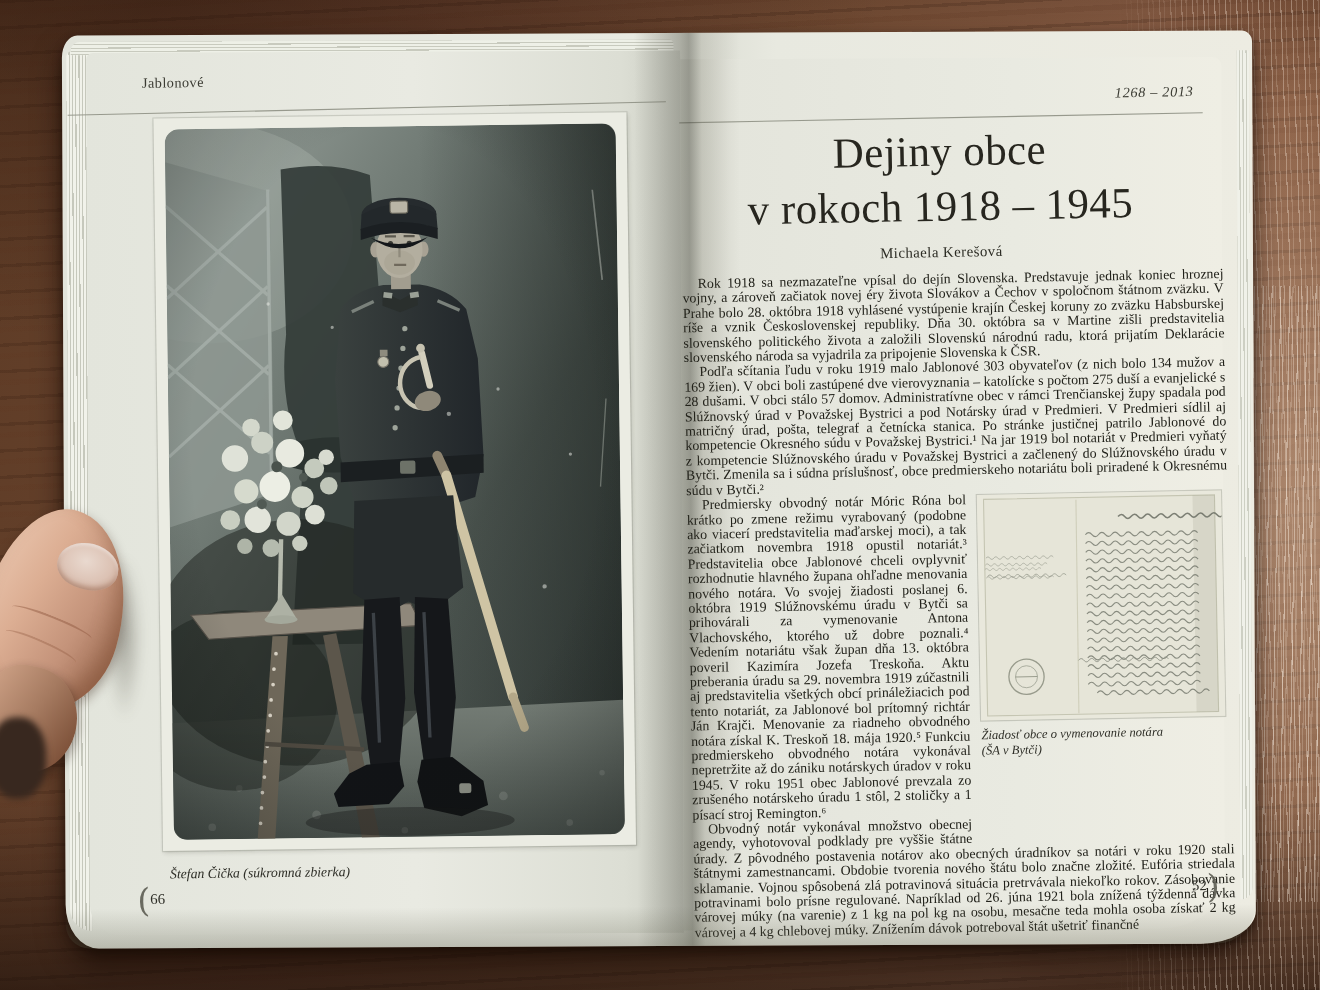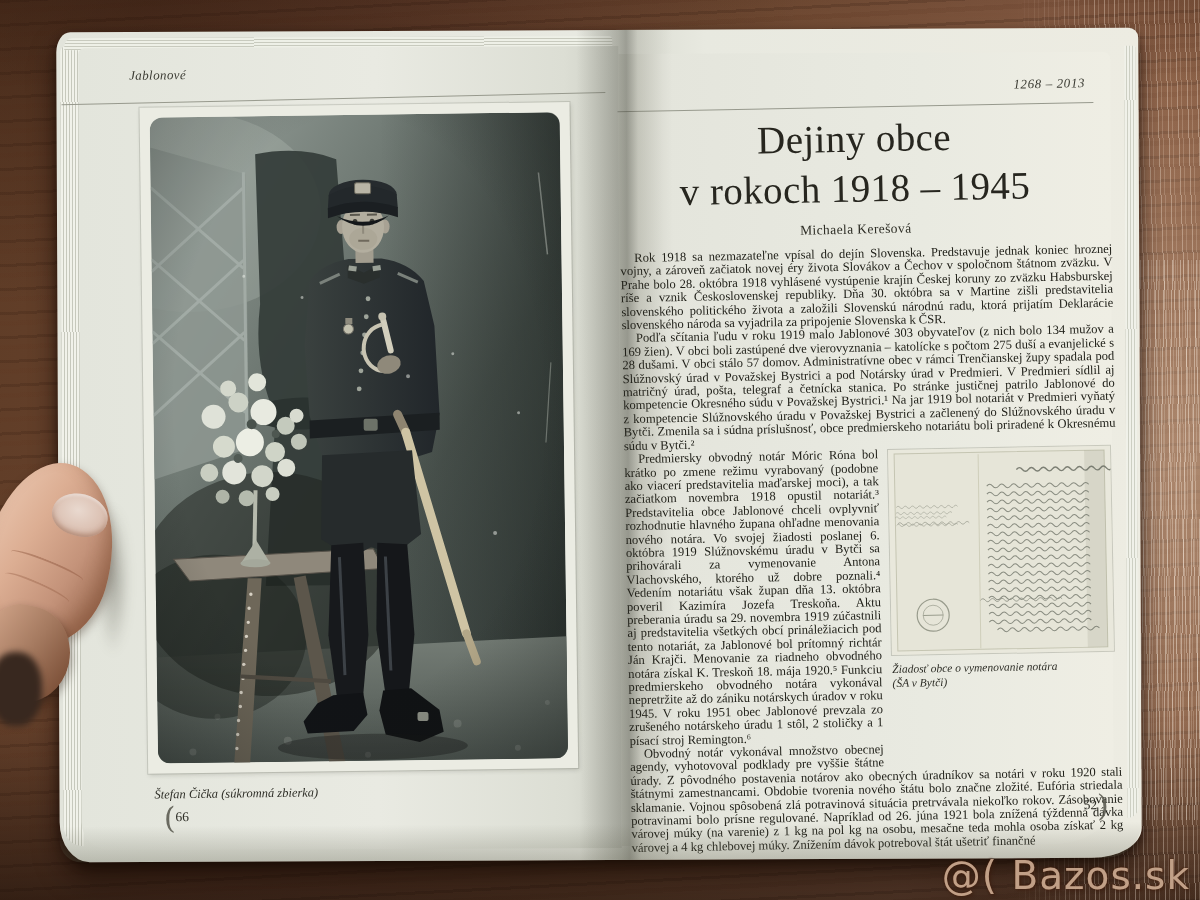--- a/index.html
+++ b/index.html
@@ -41,27 +41,27 @@
   .page-right{position:absolute;left:562px;top:24px;width:492px;height:792px;
     background:linear-gradient(to right,#cfd1c6 0%,#e4e5dc 9%,#e9eae1 62%,#efeee4 100%);
     border-radius:0 8px 60px 0 / 0 8px 44px 0;}
   .spine-shadow{position:absolute;left:520px;top:0;width:96px;height:830px;
     background:linear-gradient(to right,rgba(40,40,30,0) 0%,rgba(40,40,30,.26) 44%,rgba(35,35,26,.34) 52%,rgba(70,66,52,.14) 64%,rgba(40,40,30,0) 100%);}
   .page-bottom-shade{position:absolute;left:0;bottom:0;width:100%;height:36px;
     background:linear-gradient(to top,rgba(88,88,70,.30),rgba(88,88,70,0));
     border-radius:0 0 50px 30px;}
   
   .left-content{position:absolute;left:0;top:0;width:562px;height:830px;transform:rotate(-.5deg);transform-origin:280px 420px;color:#32322b;}
-  .running-head-left{position:absolute;left:76px;top:34px;font-style:italic;font-size:13px;letter-spacing:.4px;color:#3b3b33;}
+  .running-head-left{position:absolute;left:76px;top:34px;font-size:13px;letter-spacing:.4px;color:#3b3b33;}
   .rule-left{position:absolute;left:8px;top:67px;width:544px;height:1px;background:#97998d;transform:rotate(-.55deg);}
   .photo{position:absolute;left:86px;top:74px;width:410px;height:646px;padding:10px;background:#ebece3;
     box-shadow:0 0 0 1px rgba(120,122,110,.25),1px 2px 4px rgba(60,60,48,.18);}
   .photo svg{display:block;border-radius:12px;}
   .caption-left{position:absolute;left:92px;top:754px;font-style:italic;font-size:12.5px;color:#2e2e27;}
-  .pageno{position:absolute;font-size:13.5px;color:#2e2e27;margin-left:39px;}
+  .pageno{position:absolute;font-size:13.5px;color:#2e2e27;}
   .pageno .arc{font-size:30px;font-weight:400;color:#55554b;vertical-align:-7px;line-height:0;opacity:.85;font-family:"DejaVu Serif",serif;}
   .pageno-left{left:62px;top:776px;}
   
   .right-content{position:absolute;left:562px;top:24px;width:502px;height:792px;transform:rotate(-.85deg);transform-origin:20px 400px;color:#24241d;}
   .running-head-right{position:absolute;right:30px;top:30px;font-style:italic;font-size:13px;letter-spacing:.6px;color:#3b3b33;}
   .rule-right{position:absolute;left:4px;top:57px;width:476px;height:1px;background:#97998d;}
   .title{position:absolute;left:0;width:480px;text-align:center;font-size:39px;color:#27261f;letter-spacing:.4px;}
   .title-1{top:66px;}
   .title-2{top:116px;}
   .author{position:absolute;left:0;top:172px;width:480px;text-align:center;font-size:13.5px;letter-spacing:.4px;color:#2c2c24;}
@@ -375,14 +375,13 @@
   </div>
 
   <div class="thumb-shadow"></div>
   <div class="thumb"></div>
   <div class="thumb-nail"></div>
   <div class="thumb-crease"></div>
   <div class="thumb-crease2"></div>
   <div class="finger-low"></div>
   <div class="finger-dark"></div>
 
-  <div class="watermark">@( Bazos.sk</div>
 </div>
 
 </body></html>

